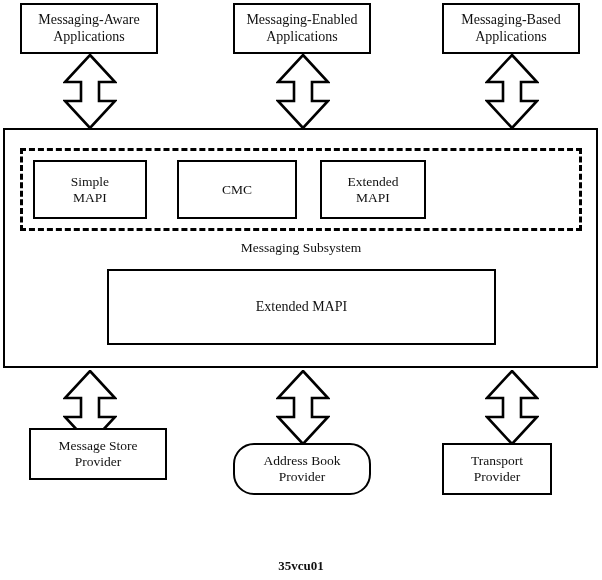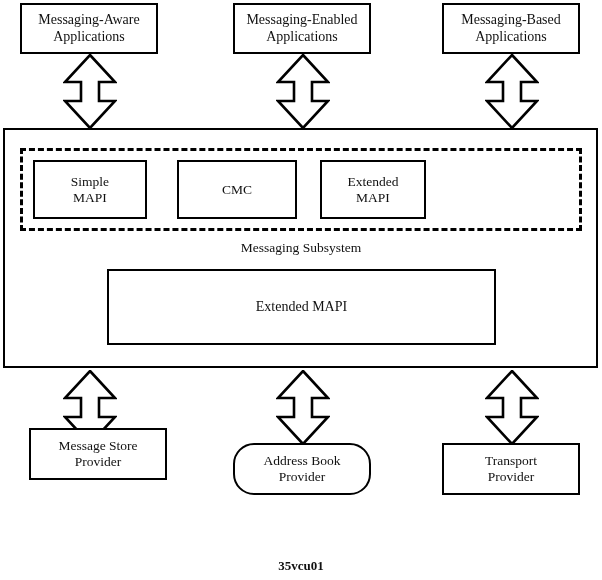--- a/index.html
+++ b/index.html
@@ -193,20 +193,20 @@
   <div class="box provider-box" style="left:20px; top:428px; width:138px;margin-left:9px;">
     <span class="lines">Message Store
 Provider</span>
   </div>
 
   <div class="box provider-box" style="left:233px; top:443px; width:138px;border-radius:21px;">
     <span class="lines">Address Book
 Provider</span>
   </div>
 
-  <div class="box provider-box" style="left:442px; top:443px; width:138px;">
+  <div class="box provider-box" style="left:442px; top:443px; width:110px;">
     <span class="lines">Transport
 Provider</span>
   </div>
 
   <div id="figure-caption">35vcu01</div>
 
 </div>
 
 </body></html>

